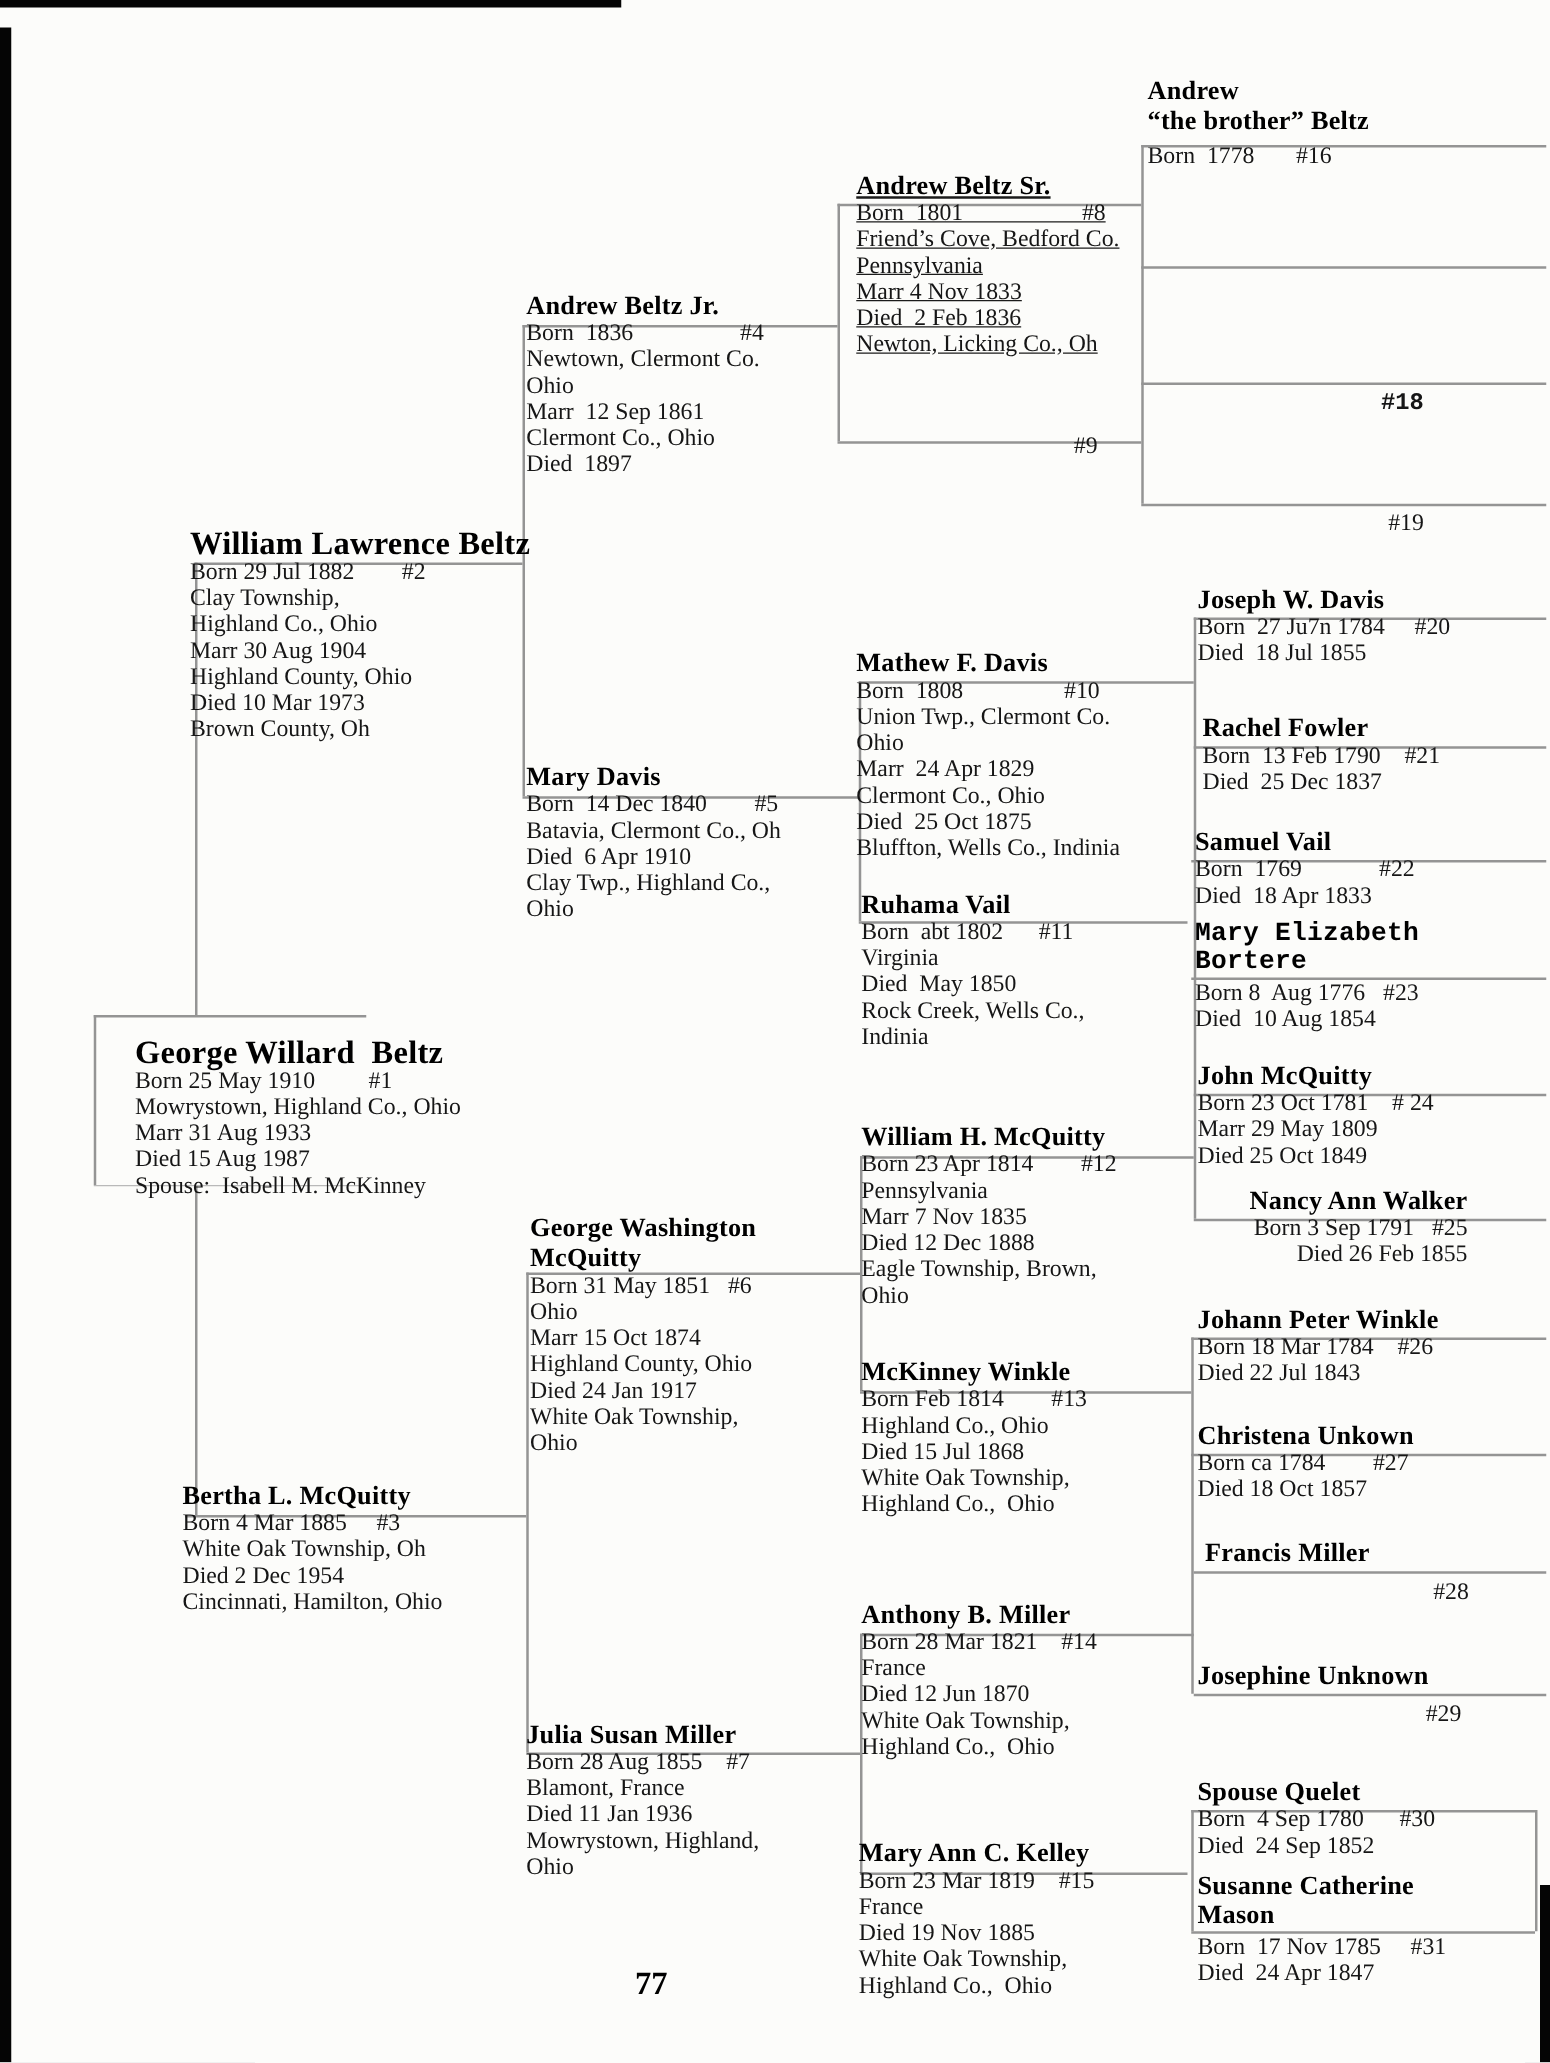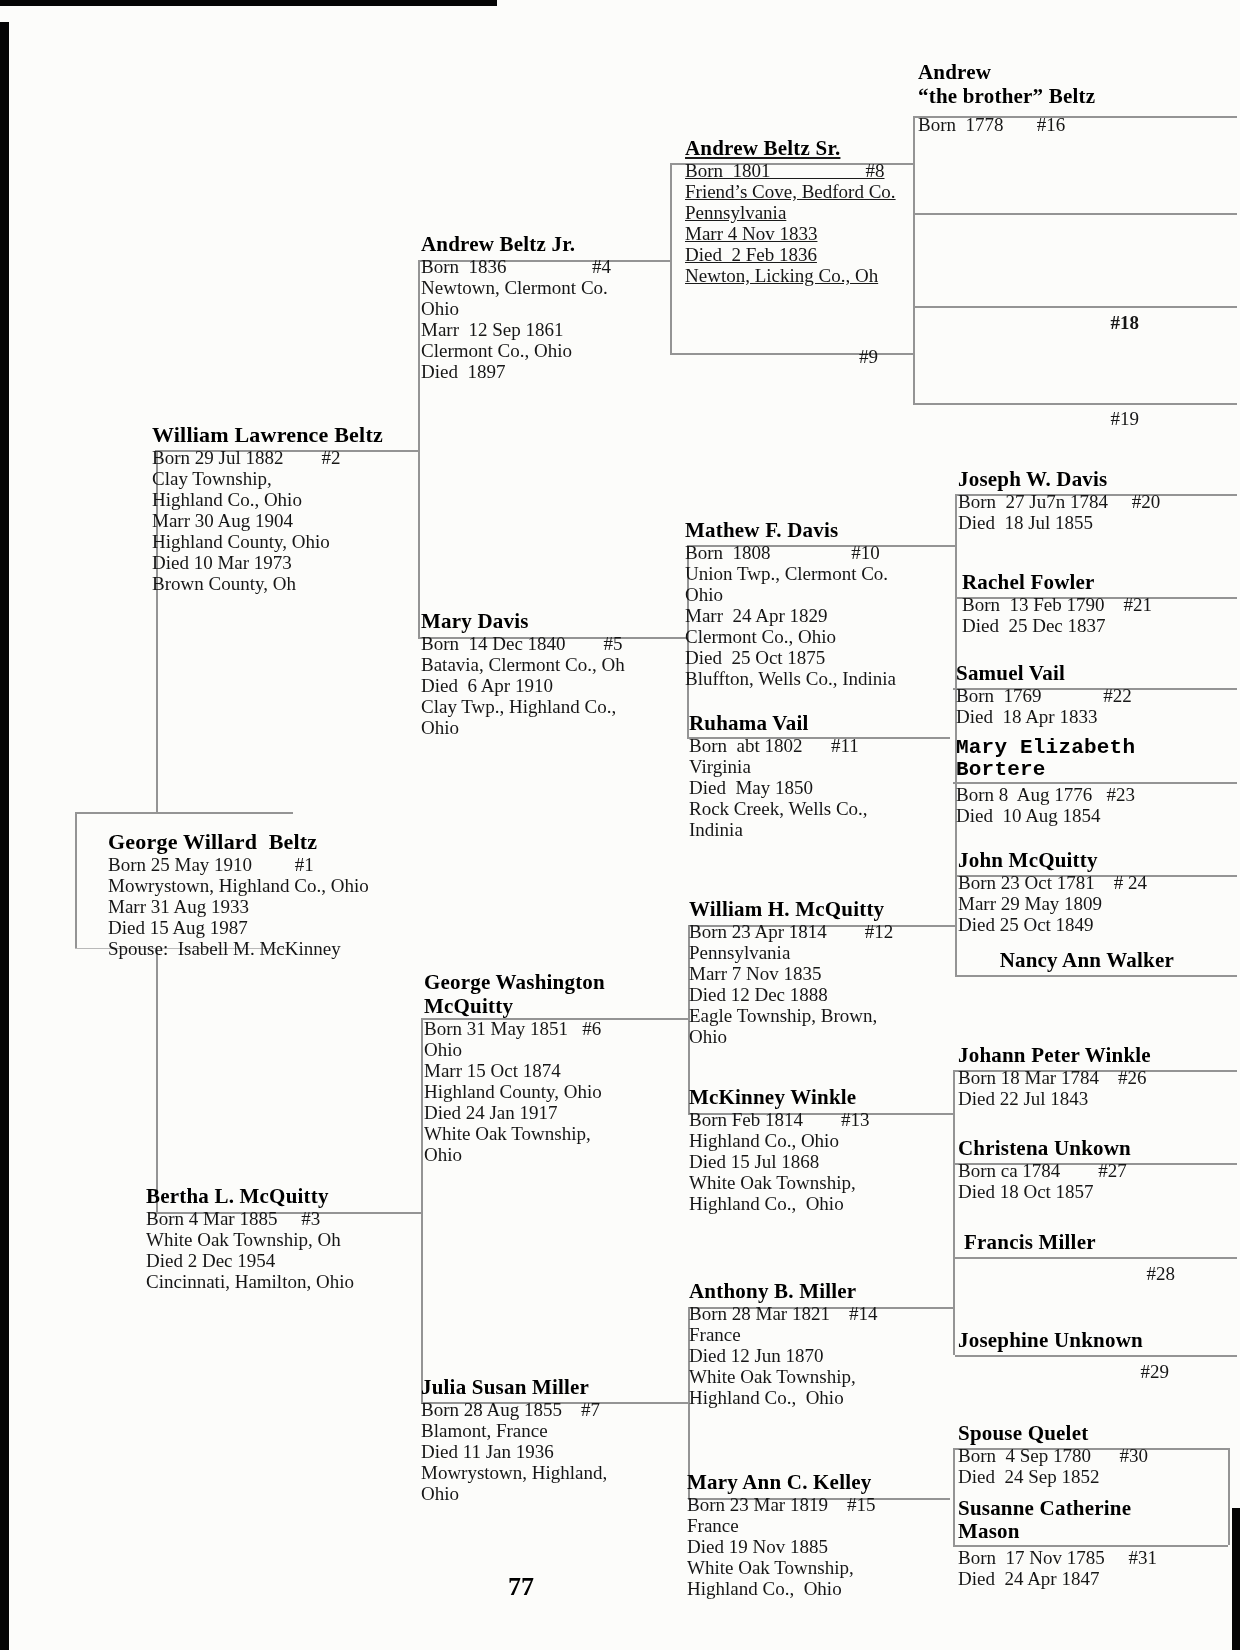--- a/index.html
+++ b/index.html
@@ -1,24 +1,24 @@
 <!DOCTYPE html>
 <html><head>
 <meta charset="utf-8">
 <style>
   html,body{margin:0;padding:0;background:#e8e8e8;}
   #page{position:relative;width:1240px;height:1650px;background:#fcfcfa;overflow:hidden;
         font-family:"Liberation Serif","DejaVu Serif",serif;color:#1b1b1b;}
   .person{position:absolute;}
   .pname{font-weight:bold;color:#000;font-size:21px;line-height:24px;white-space:pre-wrap;letter-spacing:.2px;}
-  .pname.big{font-size:22px;}
+  .pname.big{font-size:26px;}
   .pdet{font-size:19px;line-height:21px;white-space:pre-wrap;color:#161616;}
   .pdet.num{text-align:right;padding-right:4px;}
   .pdet.gap{margin-top:9px;}
-  .pdet.b{font-weight:bold;}
+  .pdet.b{font-weight:bold;font-family:Liberation Mono, monospace;}
   .hline,.vline{position:absolute;background:#949494;}
   .hline{height:2px;}
   .vline{width:2px;}
   .hline.lite{background:#b9b9b9;height:1px;}
   .artifact{position:absolute;background:#050505;}
   #pageno{position:absolute;left:508px;top:1572px;font-size:26px;font-weight:bold;color:#000;}
 </style>
 </head>
 <body>
 
@@ -259,20 +259,22 @@
 
   <div class="person" style="left:958px;top:848px;width:272px;">
     <div class="pname">John McQuitty</div>
     <div class="pdet">Born 23 Oct 1781    # 24
 Marr 29 May 1809
 Died 25 Oct 1849</div>
   </div>
 
   <div class="person" style="left:908px;top:948px;width:266px;text-align:right;">
     <div class="pname">Nancy Ann Walker</div>
+    <div class="pdet">Born 3 Sep 1791   #25
+Died 26 Feb 1855</div>
   </div>
 
   <div class="person" style="left:958px;top:1043px;width:274px;">
     <div class="pname">Johann Peter Winkle</div>
     <div class="pdet">Born 18 Mar 1784    #26
 Died 22 Jul 1843</div>
   </div>
 
   <div class="person" style="left:958px;top:1136px;width:262px;">
     <div class="pname">Christena Unkown</div>

